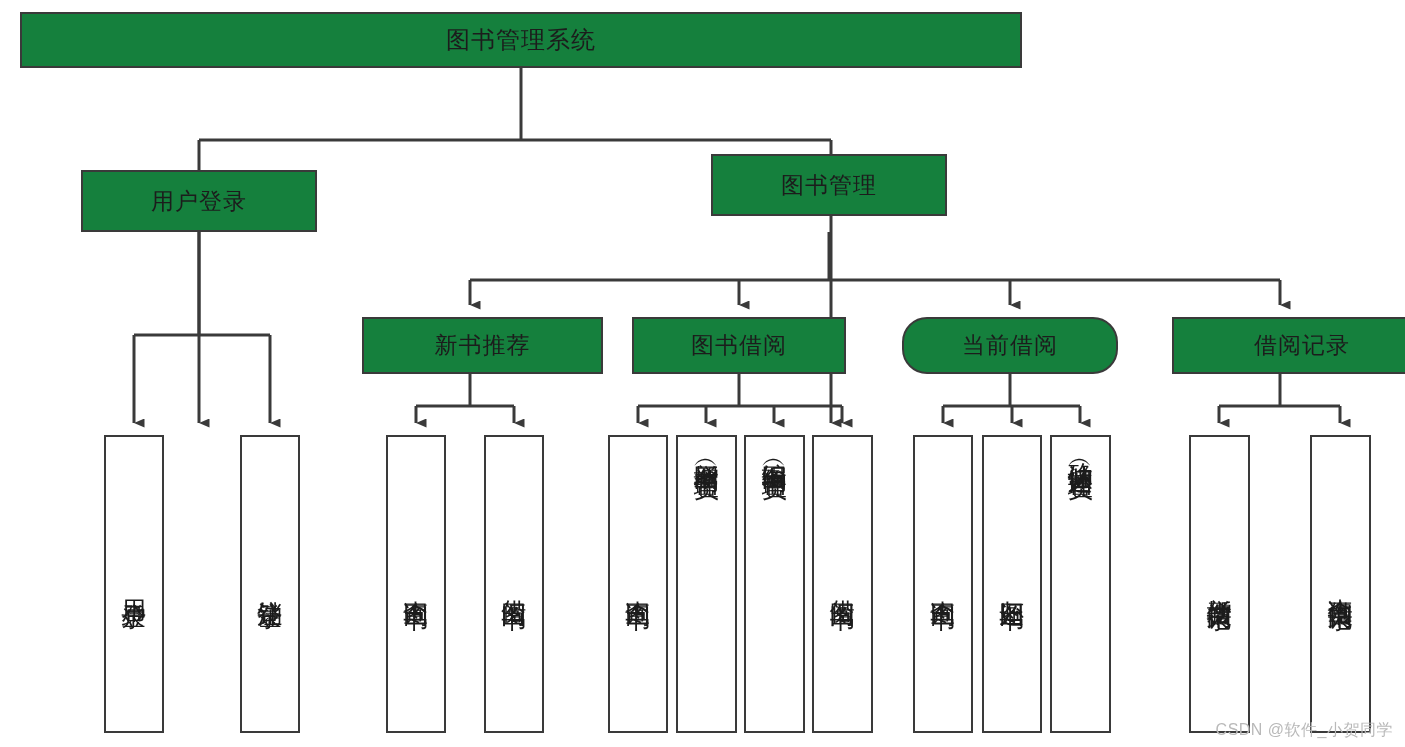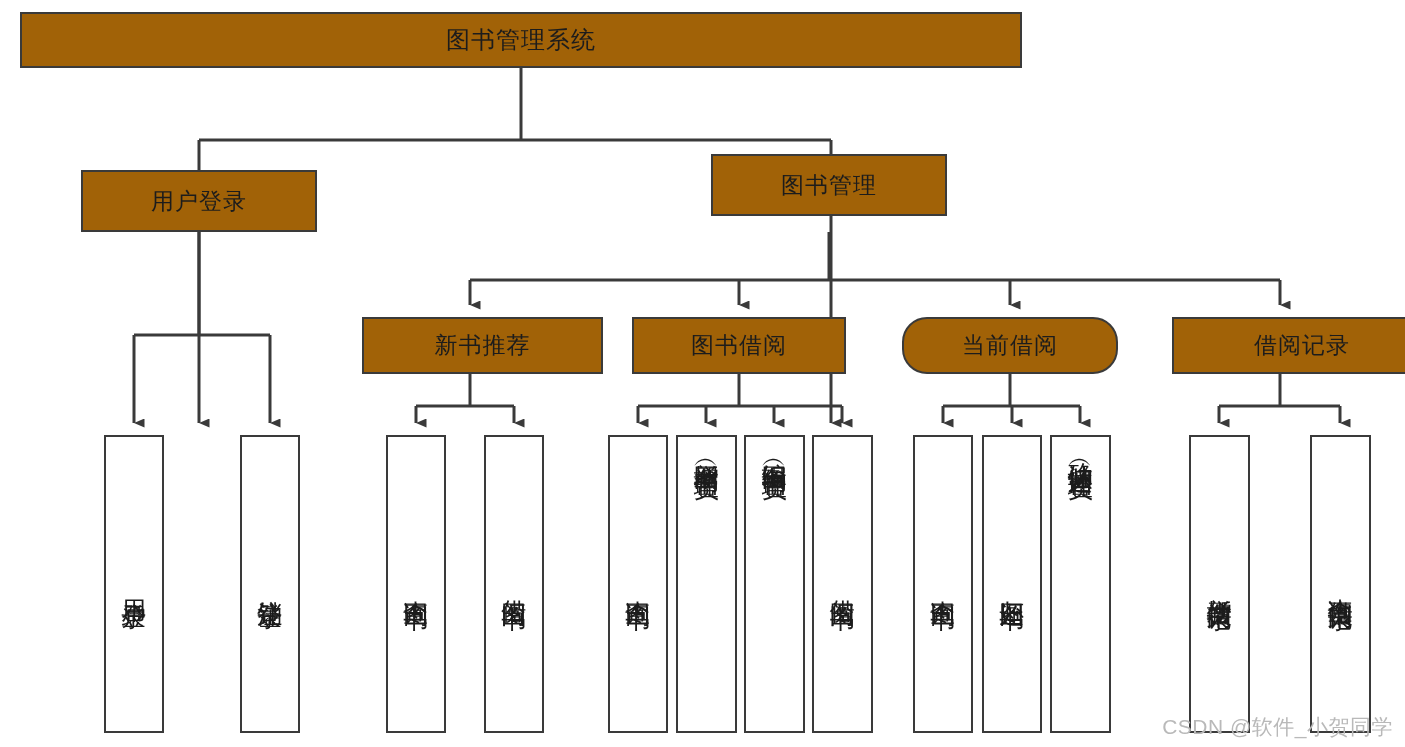--- a/index.html
+++ b/index.html
@@ -4,21 +4,21 @@
 <style>
   html,body{margin:0;padding:0;}
   body{
     width:1405px;height:747px;background:#ffffff;
     font-family:"Liberation Sans","DejaVu Sans",sans-serif;
     color:#1a1a1a;overflow:hidden;position:relative;
   }
   #diagram{position:absolute;left:0;top:0;width:1405px;height:747px;}
   .node{
     position:absolute;box-sizing:border-box;
-    border:2.5px solid #3a3a3a;background:#a16207;
+    border:2.5px solid #3a3a3a;background:#15803d;
     display:flex;align-items:center;justify-content:center;
     font-size:23px;letter-spacing:1px;color:#1c1c1c;
   }
   .node.root{font-size:24px;}
   .leaf{
     position:absolute;box-sizing:border-box;
     border:2.5px solid #3a3a3a;background:#ffffff;
     display:flex;align-items:flex-start;justify-content:center;
     padding-top:6px;
   }
@@ -26,21 +26,21 @@
     writing-mode:vertical-rl;
     text-orientation:upright;
     font-size:25px;line-height:1.06;letter-spacing:2px;
     color:#1c1c1c;white-space:nowrap;
   }
   .leaf.center .vtext{margin-top:auto;margin-bottom:auto;}
   .leaf.center{align-items:center;padding-top:0;}
   svg.edges{position:absolute;left:0;top:0;width:1405px;height:747px;pointer-events:none;}
   .watermark{
     position:absolute;right:12px;bottom:6px;
-    font-size:21px;color:#b9b9b9;letter-spacing:0.5px;
+    font-size:16px;color:#b9b9b9;letter-spacing:0.5px;
     font-family:"Liberation Sans","DejaVu Sans",sans-serif;
   }
 </style>
 </head>
 <body>
 
 <div id="diagram">
 
   <svg class="edges" viewBox="0 0 1405 747" xmlns="http://www.w3.org/2000/svg">
     <defs>

